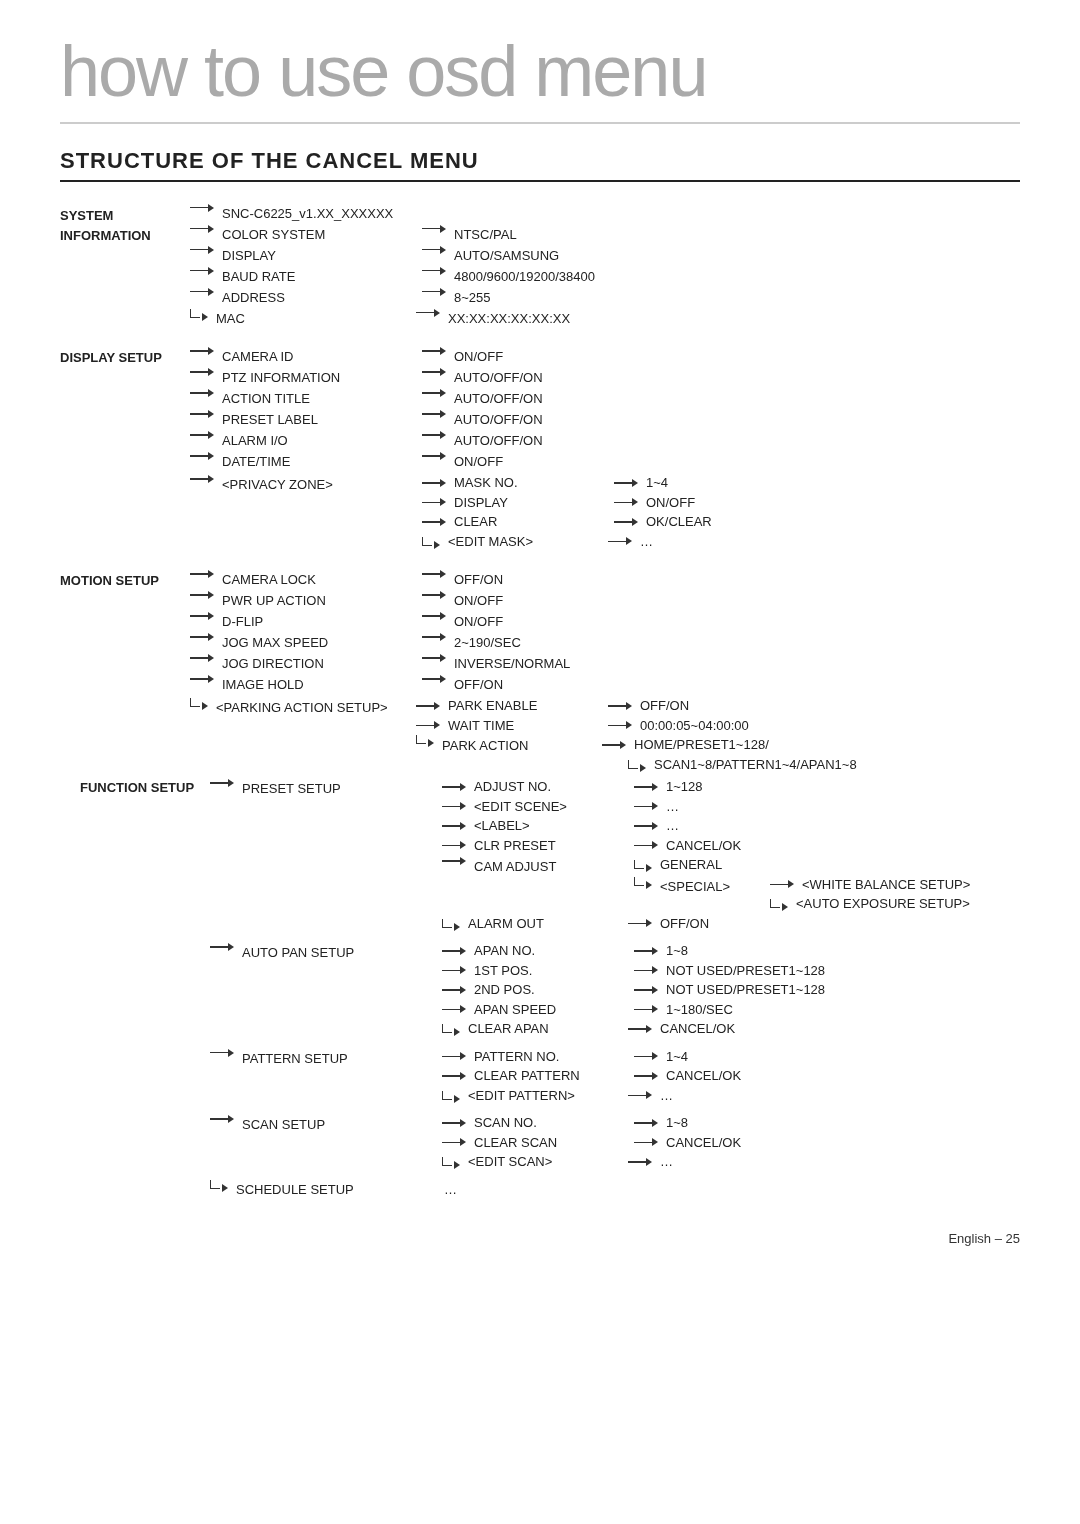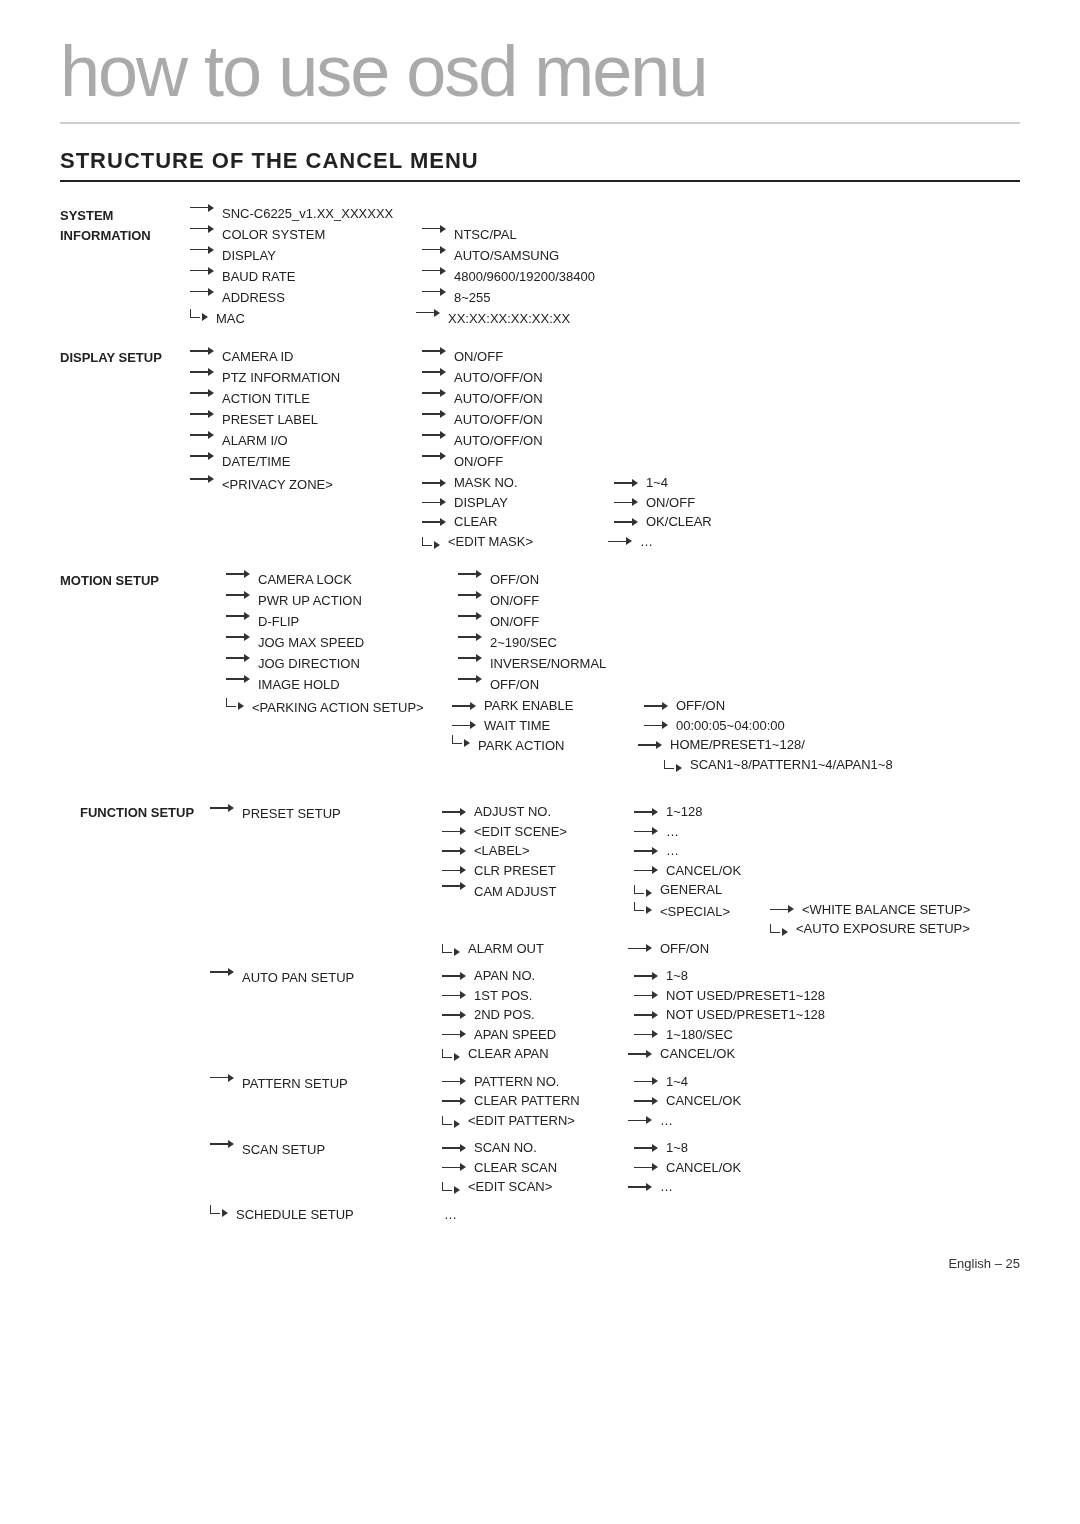--- a/index.html
+++ b/index.html
@@ -302,21 +302,21 @@
                 <span style="display:inline-block;width:0;height:0;border-top:4px solid transparent;border-bottom:4px solid transparent;border-left:6px solid #333;margin-right:4px;"></span>
               </span>
               <span>…</span>
             </div>
           </div>
         </div>
 
       </div>
     </div>
 
-    <div class="group-block" style="display:flex; align-items:flex-start; margin-bottom:25px;gap:36px;">
+    <div class="group-block" style="display:flex; align-items:flex-start; margin-bottom:0;">
       <div class="group-label" style="min-width:130px; font-weight:900; font-size:13px; padding-right:8px; padding-top:2px;">
         MOTION SETUP
       </div>
       <div>
 
         <div class="content-row">
           <span style="display:inline-flex;align-items:center;margin-right:4px;">
               <span style="display:inline-block;width:18px;height:1.5px;background:#333;"></span>
               <span style="display:inline-block;width:0;height:0;border-top:4px solid transparent;border-bottom:4px solid transparent;border-left:6px solid #333;margin-right:4px;"></span>
             </span>

